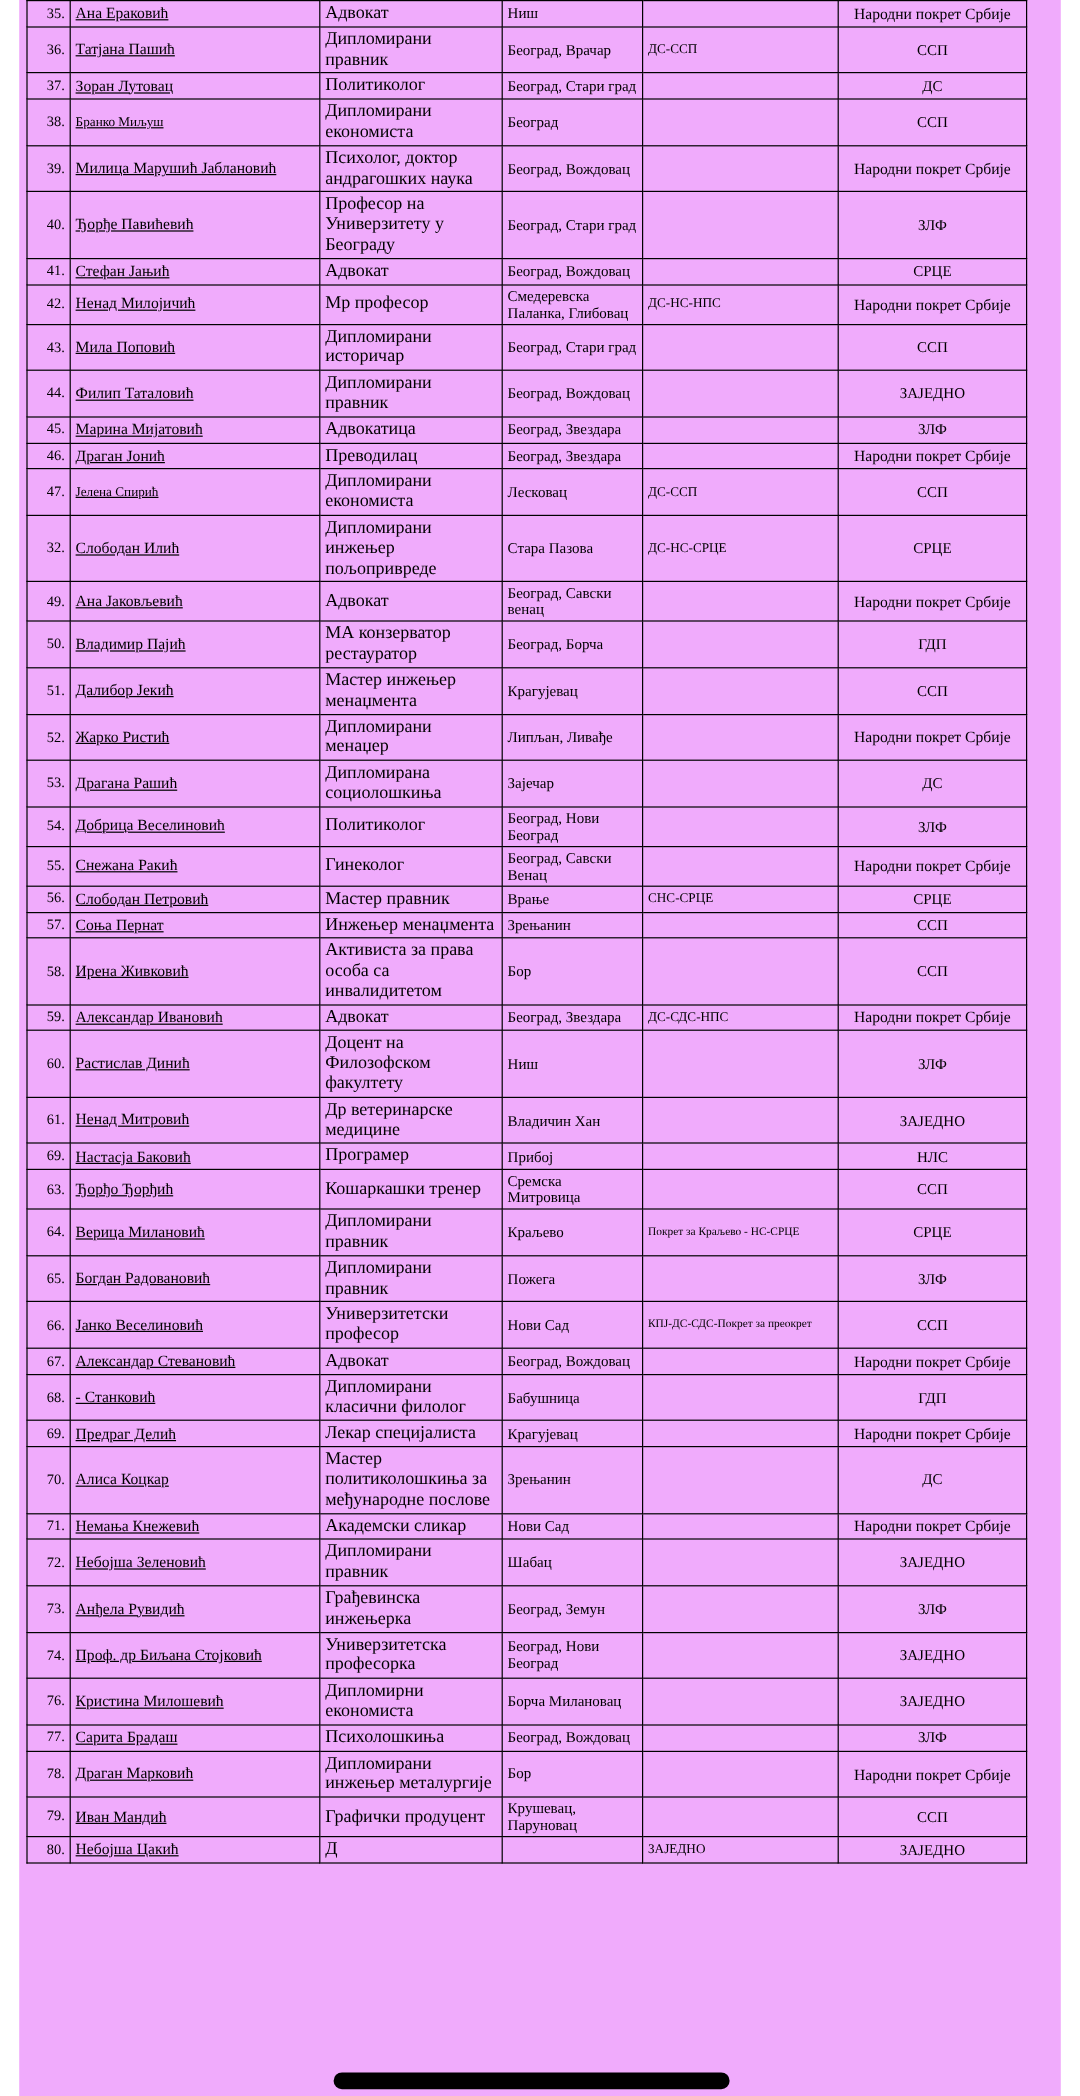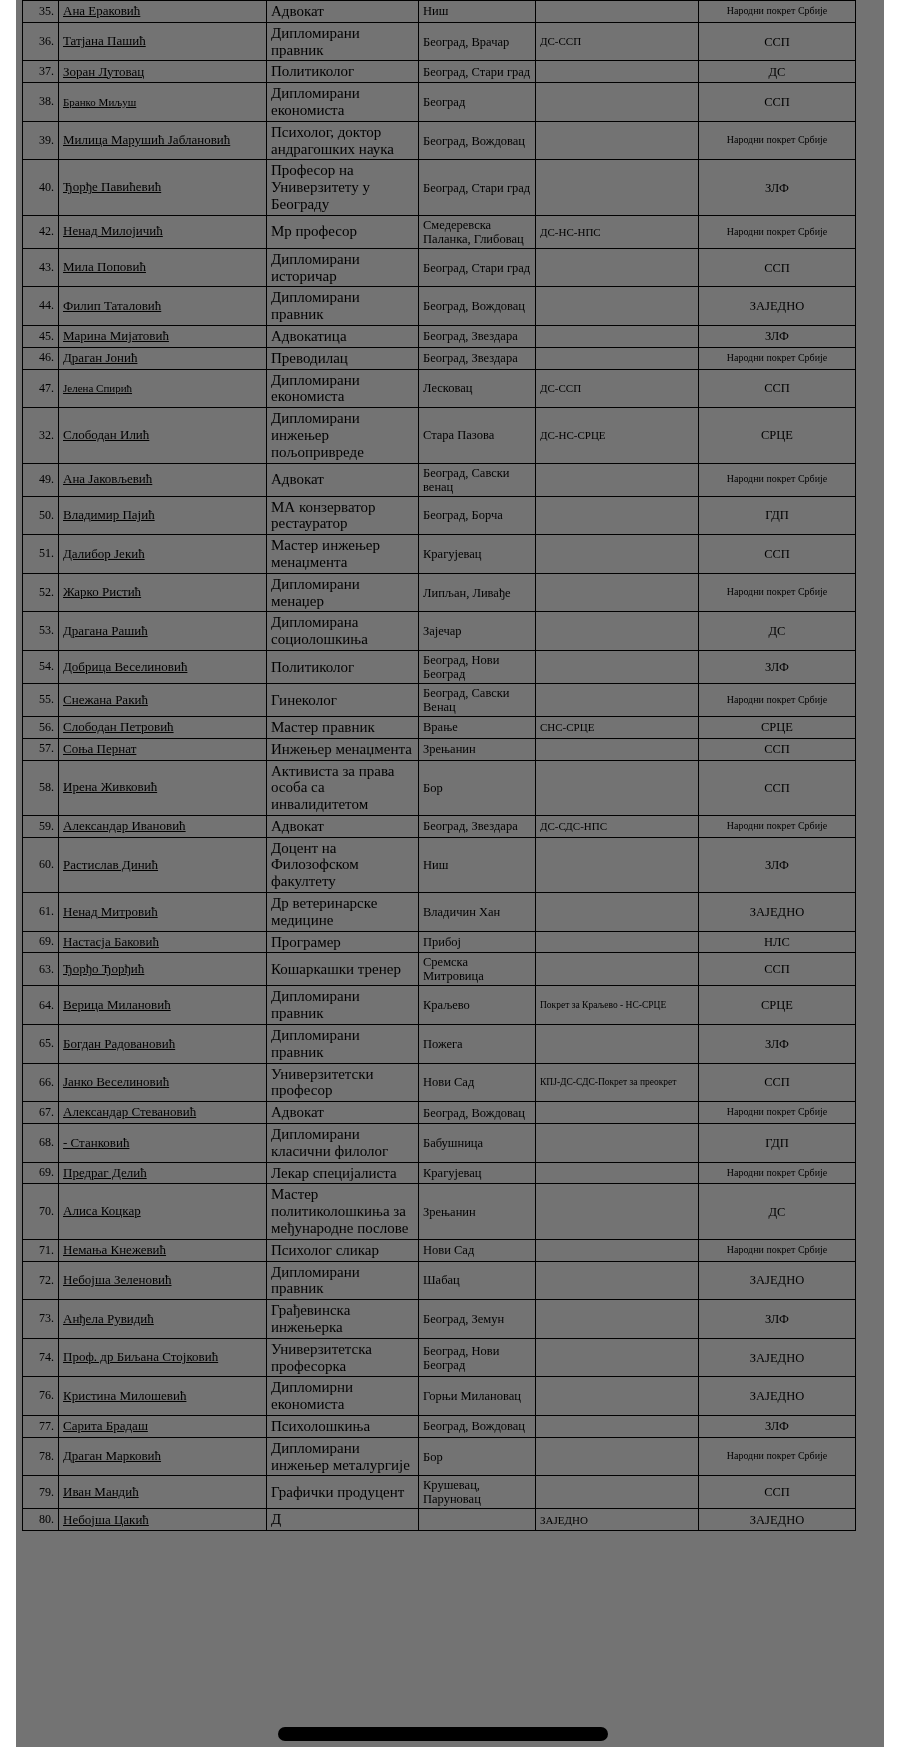--- a/index.html
+++ b/index.html
@@ -9,21 +9,21 @@
   }
   body {
     width: 900px;
     font-family: "Liberation Serif", serif;
     color: #000;
   }
   #sheet {
     position: relative;
     width: 900px;
     min-height: 1747px;
-    background: #737373;
+    background: #f0abfc;
     overflow: hidden;
   }
   table.candidates {
     position: absolute;
     left: 22px;
     top: 0px;
     width: 833px;
     border-collapse: collapse;
     table-layout: fixed;
     font-size: 12.5px;
@@ -58,21 +58,21 @@
   td.occ { font-size: 15px; vertical-align: top; }
   td.city { font-size: 12.5px; vertical-align: top; }
   td.coal { font-size: 11px; vertical-align: top; }
   td.coal.tiny { font-size: 9.5px; }
   td.party {
     font-size: 12.5px;
     text-align: center;
     vertical-align: middle;
   }
   td.party.small {
-    font-size: 10px;
+    font-size: 13px;
     line-height: 1.05;
   }
   .redaction {
     position: absolute;
     background: #000;
     border-radius: 9px;
   }
   .edge-strip {
     position: absolute;
     top: 0;
@@ -140,20 +140,28 @@
         </tr>
         <tr>
           <td class="num">40.</td>
           <td class="name">Ђорђе Павићевић</td>
           <td class="occ">Професор на Универзитету у Београду</td>
           <td class="city">Београд, Стари град</td>
           <td class="coal"></td>
           <td class="party">ЗЛФ</td>
         </tr>
         <tr>
+          <td class="num">41.</td>
+          <td class="name">Стефан Јањић</td>
+          <td class="occ">Адвокат</td>
+          <td class="city">Београд, Вождовац</td>
+          <td class="coal"></td>
+          <td class="party">СРЦЕ</td>
+        </tr>
+        <tr>
           <td class="num">42.</td>
           <td class="name">Ненад Милојичић</td>
           <td class="occ">Мр професор</td>
           <td class="city">Смедеревска Паланка, Глибовац</td>
           <td class="coal">ДС-НС-НПС</td>
           <td class="party small">Народни покрет Србије</td>
         </tr>
         <tr>
           <td class="num">43.</td>
           <td class="name">Мила Поповић</td>
@@ -374,21 +382,21 @@
           <td class="num">70.</td>
           <td class="name">Алиса Коцкар</td>
           <td class="occ">Мастер политиколошкиња за међународне послове</td>
           <td class="city">Зрењанин</td>
           <td class="coal"></td>
           <td class="party">ДС</td>
         </tr>
         <tr>
           <td class="num">71.</td>
           <td class="name">Немања Кнежевић</td>
-          <td class="occ">Психолог сликар</td>
+          <td class="occ">Академски сликар</td>
           <td class="city">Нови Сад</td>
           <td class="coal"></td>
           <td class="party small">Народни покрет Србије</td>
         </tr>
         <tr>
           <td class="num">72.</td>
           <td class="name">Небојша Зеленовић</td>
           <td class="occ">Дипломирани правник</td>
           <td class="city">Шабац</td>
           <td class="coal"></td>
@@ -407,21 +415,21 @@
           <td class="name">Проф. др Биљана Стојковић</td>
           <td class="occ">Универзитетска професорка</td>
           <td class="city">Београд, Нови Београд</td>
           <td class="coal"></td>
           <td class="party">ЗАЈЕДНО</td>
         </tr>
         <tr>
           <td class="num">76.</td>
           <td class="name">Кристина Милошевић</td>
           <td class="occ">Дипломирни економиста</td>
-          <td class="city">Горњи Милановац</td>
+          <td class="city">Борча Милановац</td>
           <td class="coal"></td>
           <td class="party">ЗАЈЕДНО</td>
         </tr>
         <tr>
           <td class="num">77.</td>
           <td class="name">Сарита Брадаш</td>
           <td class="occ">Психолошкиња</td>
           <td class="city">Београд, Вождовац</td>
           <td class="coal"></td>
           <td class="party">ЗЛФ</td>

